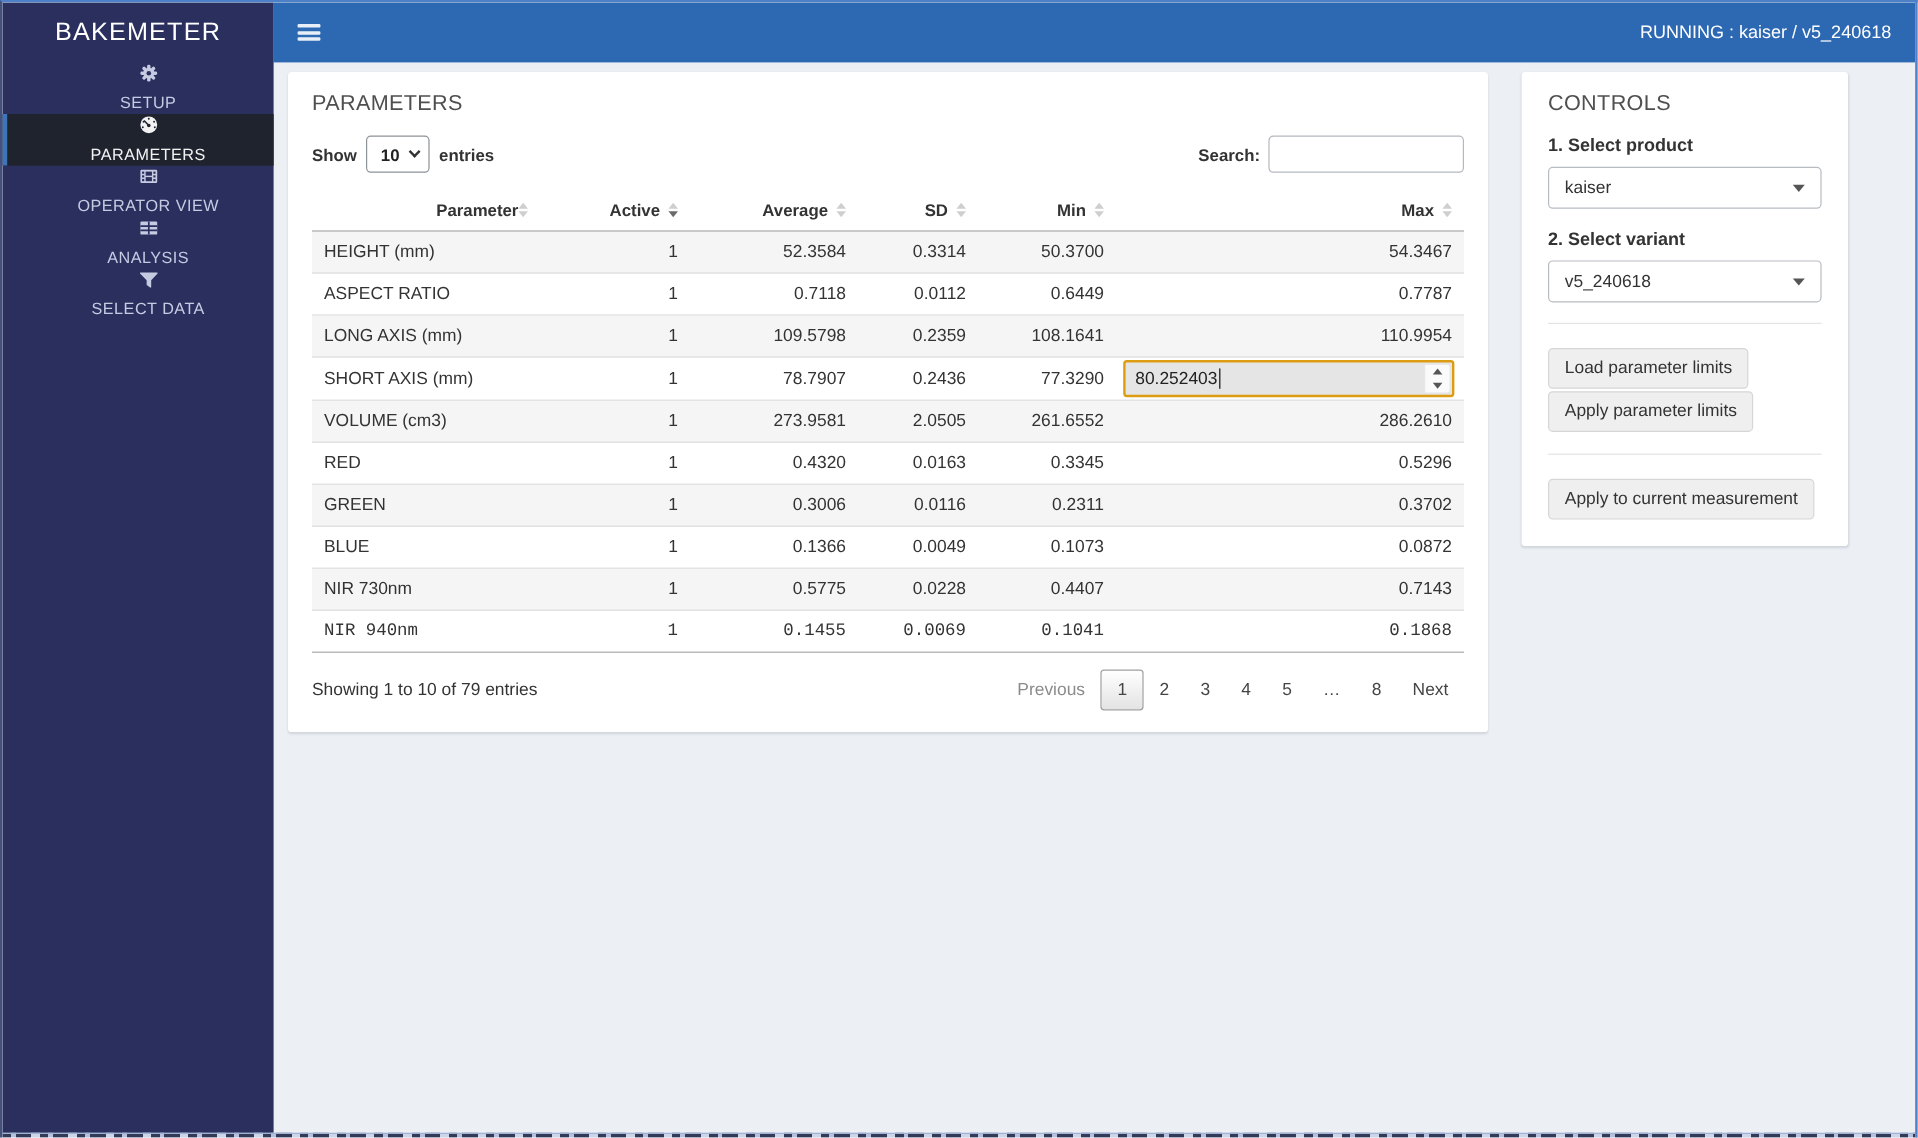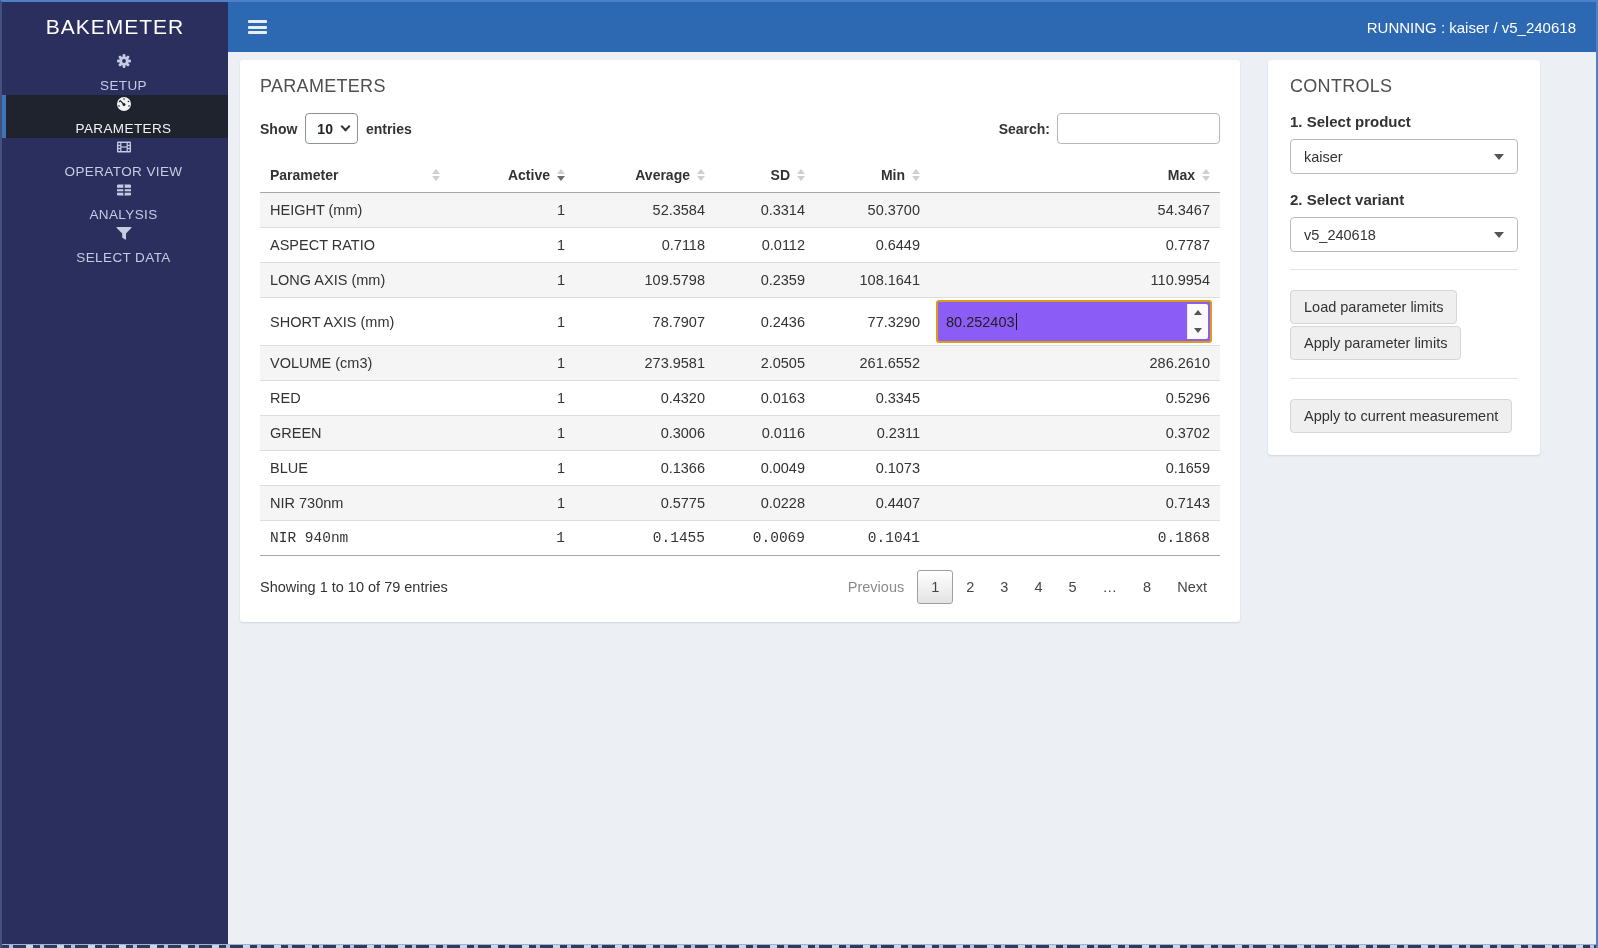--- a/index.html
+++ b/index.html
@@ -39,37 +39,37 @@
                    border:1px solid #8d9297; border-radius:4px; background:#fff; font-size:14px; font-weight:600; color:#222; cursor:pointer; }
   .chev { width:7px; height:7px; border-right:2px solid #333; border-bottom:2px solid #333; transform:rotate(45deg); margin-top:-4px; }
   .search-control { display:flex; align-items:center; gap:7px; font-size:14px; font-weight:700; color:#333; }
   .search-control input { width:163px; height:31px; border:1px solid #b4b8bd; border-radius:4px; padding:0 8px; font-size:14px;
                           font-family:"Liberation Sans",sans-serif; }
 
   
   table.params { width:100%; border-collapse:collapse; font-size:14.5px; color:#333; }
   thead th { font-weight:700; font-size:14px; padding:9px 10px; border-bottom:1px solid #a8a8a8; }
   thead th .th-inner { display:flex; align-items:center; }
-  thead th.col-param .th-inner { justify-content:space-between; }
+  thead th.col-param .th-inner { justify-content:flex-end; }
   thead th.num .th-inner { justify-content:flex-end; gap:7px; }
   .sorts { display:inline-flex; flex-direction:column; gap:2px; }
   .tri-up   { width:0; height:0; border-left:4px solid transparent; border-right:4px solid transparent; border-bottom:5px solid #cfcfcf; }
   .tri-down { width:0; height:0; border-left:4px solid transparent; border-right:4px solid transparent; border-top:5px solid #cfcfcf; }
   th.sorted-desc .tri-down { border-top-color:#6b6b6b; }
   tbody tr { border-top:1px solid #ddd; }
   tbody tr:last-child { border-bottom:1px solid #a8a8a8;font-family:Liberation Mono, monospace; }
   tbody tr:nth-child(odd) { background:#f5f5f5; }
   tbody td { padding:9px 10px; }
   td.num { text-align:right; }
   col.c-param { width:190px; } col.c-active { width:125px; } col.c-avg { width:140px; }
   col.c-sd { width:100px; } col.c-min { width:115px; } col.c-max { width:290px; }
   td.input-cell { padding:2px 8px 2px 6px; }
 
-  .max-input { position:relative; display:flex; align-items:center; width:100%; height:43px;
-               border:2px solid #dd9d13; border-radius:3px; background:#8b5cf6; padding:0 26px 0 8px; }
+  .max-input { position:relative; display:flex; align-items:center; width:100%; height:31px;
+               border:2px solid #dd9d13; border-radius:3px; background:#e5e5e5; padding:0 26px 0 8px; }
   .max-input .val { font-size:14.5px; color:#222; }
   .text-cursor { display:inline-block; width:1px; height:17px; background:#111; margin-left:1px; }
   .spinner { position:absolute; right:2px; top:2px; bottom:2px; width:21px; display:flex; flex-direction:column;
              border-left:1px solid #ececec; background:#fafafa; border-radius:0 2px 2px 0; }
   .spinner .sp { flex:1; display:flex; align-items:center; justify-content:center; cursor:pointer; }
   .sp-up   div { width:0; height:0; border-left:4px solid transparent; border-right:4px solid transparent; border-bottom:5px solid #555; }
   .sp-down div { width:0; height:0; border-left:4px solid transparent; border-right:4px solid transparent; border-top:5px solid #555; }
 
   
   .table-footer { display:flex; justify-content:space-between; align-items:center; padding-top:14px; }
@@ -352,21 +352,21 @@
             <td class="num">0.0116</td>
             <td class="num">0.2311</td>
             <td class="num">0.3702</td>
           </tr>
           <tr>
             <td>BLUE</td>
             <td class="num">1</td>
             <td class="num">0.1366</td>
             <td class="num">0.0049</td>
             <td class="num">0.1073</td>
-            <td class="num">0.1659</td>
+            <td class="num">0.0872</td>
           </tr>
           <tr>
             <td>NIR 730nm</td>
             <td class="num">1</td>
             <td class="num">0.5775</td>
             <td class="num">0.0228</td>
             <td class="num">0.4407</td>
             <td class="num">0.7143</td>
           </tr>
           <tr>

